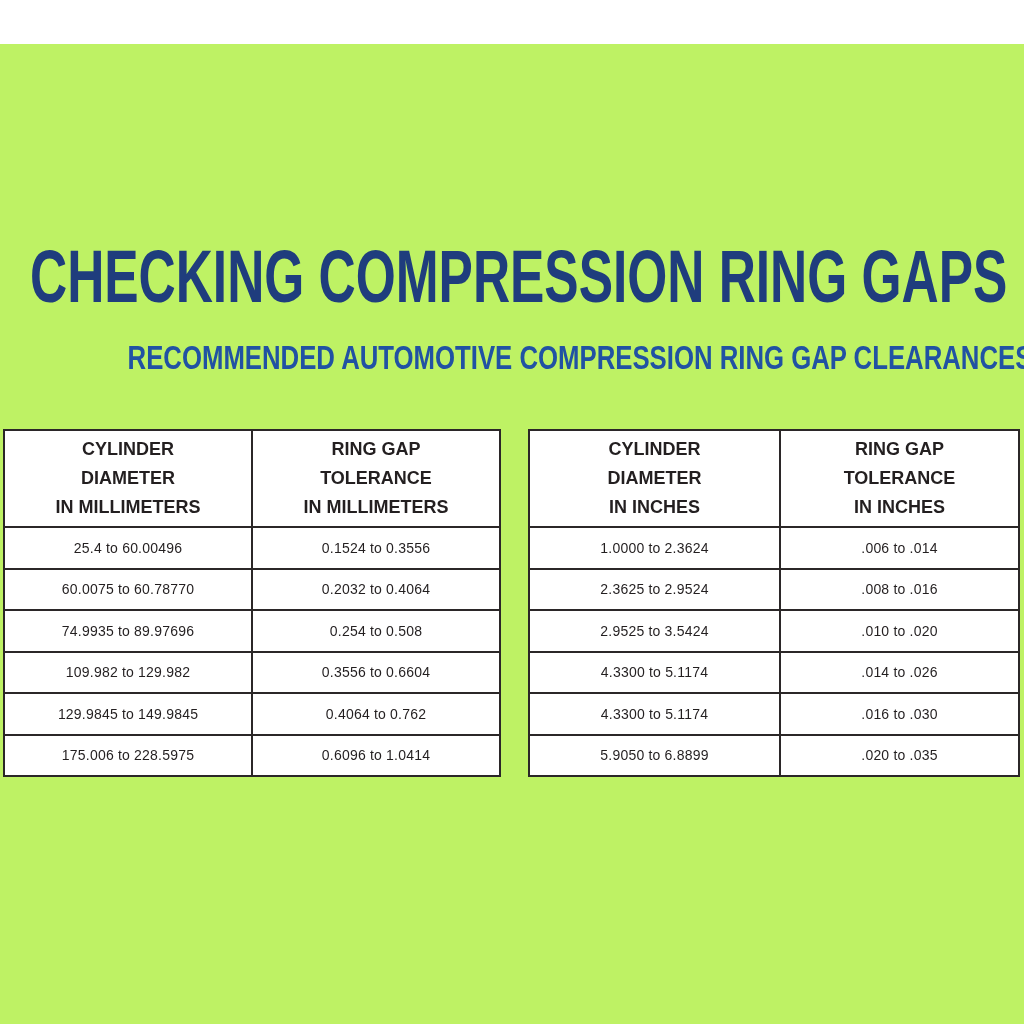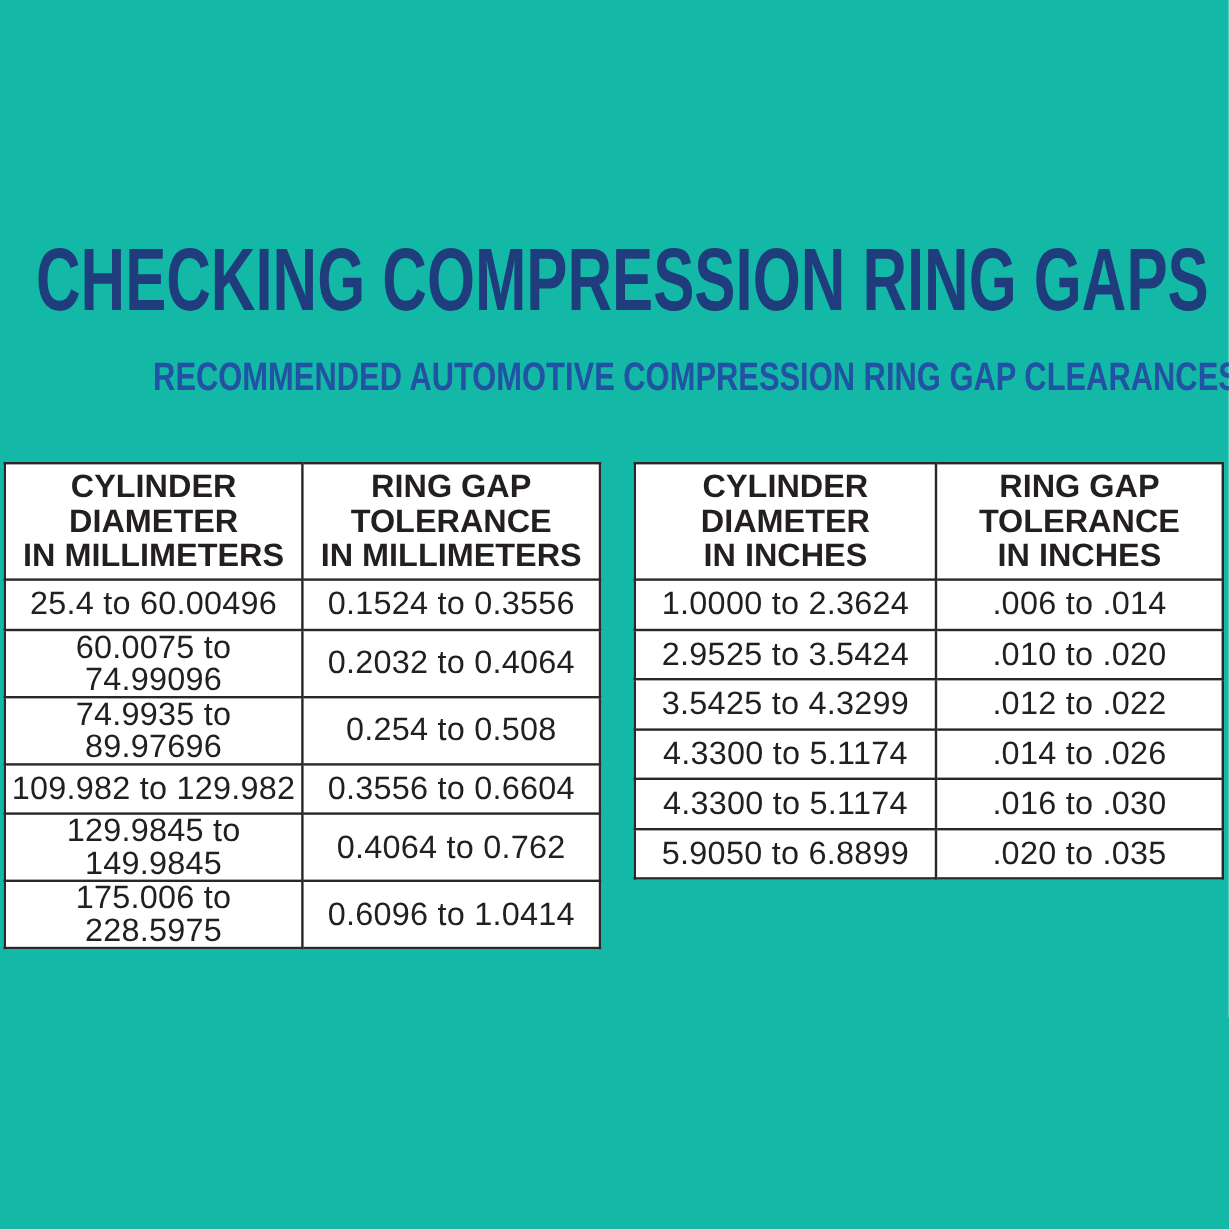--- a/index.html
+++ b/index.html
@@ -2,21 +2,21 @@
 <html><head>
 <meta charset="utf-8">
 <style>
   html,body{margin:0;padding:0;}
   body{
     width:1024px;height:1024px;background:#ffffff;
     font-family:"Liberation Sans", sans-serif;
     position:relative;overflow:hidden;
     -webkit-font-smoothing:antialiased;
   }
-  .page{position:absolute;inset:0;background:#14b8a6;}
+  .page{position:absolute;inset:0;background:#bef264;margin-top:44px;}
 
   .title{
     position:absolute;left:30px;top:196px;
     font-size:74px;font-weight:bold;line-height:1;
     color:#1f3d7d;white-space:nowrap;
     transform:scaleX(0.695);transform-origin:left top;
   }
   .subtitle-wrap{
     position:absolute;left:0;right:0;top:297px;text-align:center;
   }
@@ -35,24 +35,24 @@
   .t-mm col{width:248px;}
   .t-in col.c1{width:251px;}
   .t-in col.c2{width:239px;}
 
   .data-table th,.data-table td{
     border:2px solid #2b2728;
     text-align:center;vertical-align:middle;
     padding:0;color:#231f20;
   }
   .data-table th{
-    height:95px;font-size:27px;font-weight:bold;line-height:29px;
+    height:95px;font-size:18px;font-weight:bold;line-height:29px;
   }
   .data-table td{
-    height:39.5px;font-size:27px;font-weight:normal;line-height:1;
+    height:39.5px;font-size:14px;font-weight:normal;line-height:1;
     letter-spacing:0.2px;
   }
 </style>
 </head>
 <body>
 
 <div class="page">
 
   <div class="title">CHECKING COMPRESSION RING GAPS</div>
 
@@ -78,21 +78,21 @@
           <div>IN MILLIMETERS</div>
         </th>
       </tr>
     </thead>
     <tbody>
         <tr>
           <td>25.4 to 60.00496</td>
           <td>0.1524 to 0.3556</td>
         </tr>
         <tr>
-          <td>60.0075 to 74.99096</td>
+          <td>60.0075 to 60.78770</td>
           <td>0.2032 to 0.4064</td>
         </tr>
         <tr>
           <td>74.9935 to 89.97696</td>
           <td>0.254 to 0.508</td>
         </tr>
         <tr>
           <td>109.982 to 129.982</td>
           <td>0.3556 to 0.6604</td>
         </tr>
@@ -125,26 +125,26 @@
           <div>IN INCHES</div>
         </th>
       </tr>
     </thead>
     <tbody>
         <tr>
           <td>1.0000 to 2.3624</td>
           <td>.006 to .014</td>
         </tr>
         <tr>
+          <td>2.3625 to 2.9524</td>
+          <td>.008 to .016</td>
+        </tr>
+        <tr>
           <td>2.9525 to 3.5424</td>
           <td>.010 to .020</td>
-        </tr>
-        <tr>
-          <td>3.5425 to 4.3299</td>
-          <td>.012 to .022</td>
         </tr>
         <tr>
           <td>4.3300 to 5.1174</td>
           <td>.014 to .026</td>
         </tr>
         <tr>
           <td>4.3300 to 5.1174</td>
           <td>.016 to .030</td>
         </tr>
         <tr>

